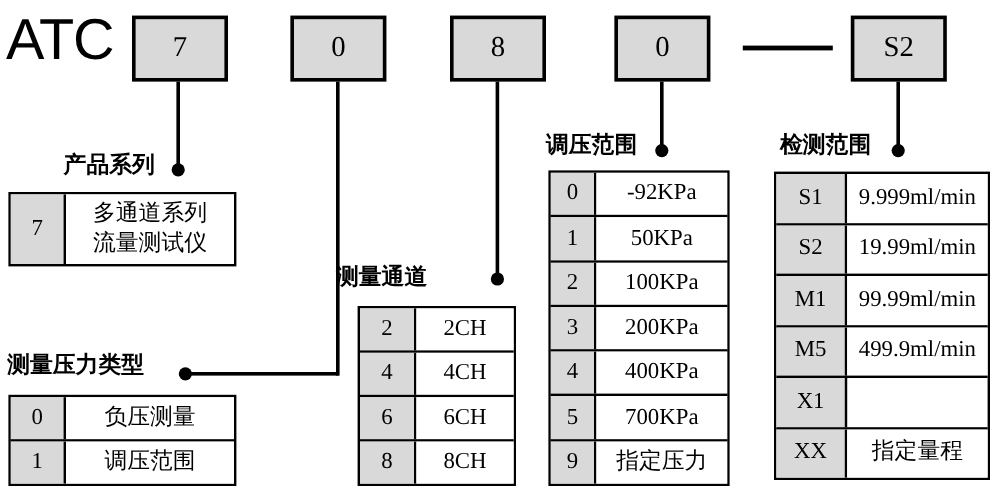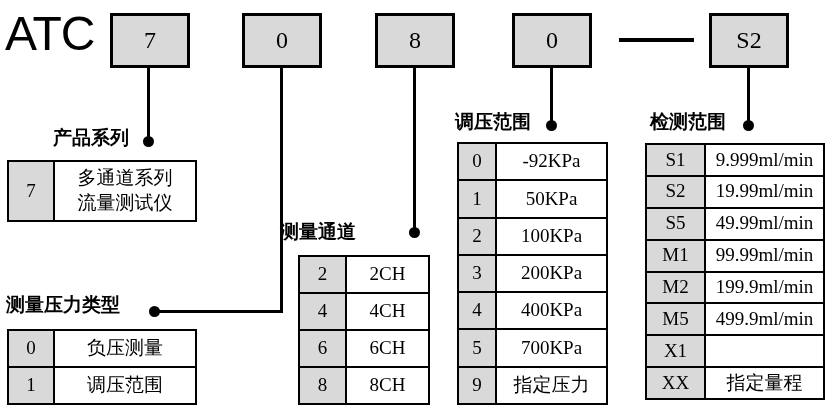--- a/index.html
+++ b/index.html
@@ -213,32 +213,24 @@
   <div class="tbl tbl-detection-range">
       <div class="trow">
         <div class="tcell code">S1</div>
         <div class="tcell desc">9.999ml/min</div>
       </div>
       <div class="trow">
         <div class="tcell code">S2</div>
         <div class="tcell desc">19.99ml/min</div>
       </div>
       <div class="trow">
-        <div class="tcell code">S5</div>
-        <div class="tcell desc">49.99ml/min</div>
-      </div>
-      <div class="trow">
         <div class="tcell code">M1</div>
         <div class="tcell desc">99.99ml/min</div>
       </div>
       <div class="trow">
-        <div class="tcell code">M2</div>
-        <div class="tcell desc">199.9ml/min</div>
-      </div>
-      <div class="trow">
         <div class="tcell code">M5</div>
         <div class="tcell desc">499.9ml/min</div>
       </div>
       <div class="trow">
         <div class="tcell code">X1</div>
       </div>
       <div class="trow">
         <div class="tcell code">XX</div>
         <div class="tcell desc">指定量程</div>
       </div>

